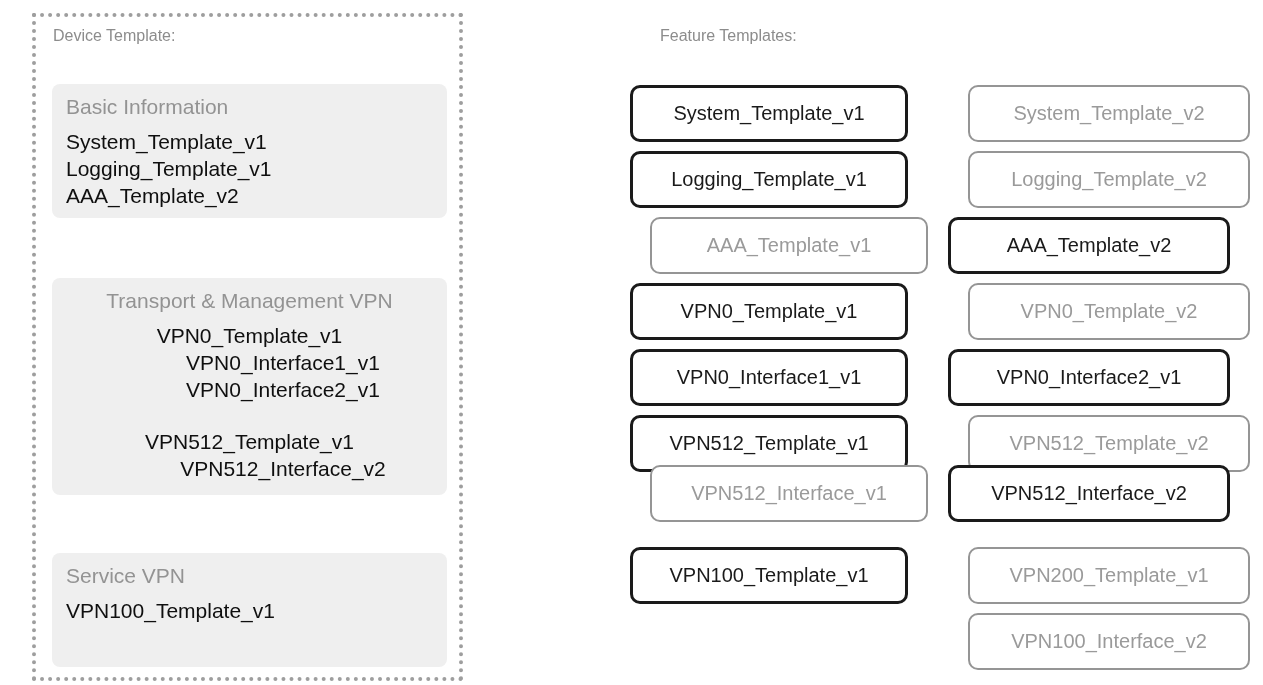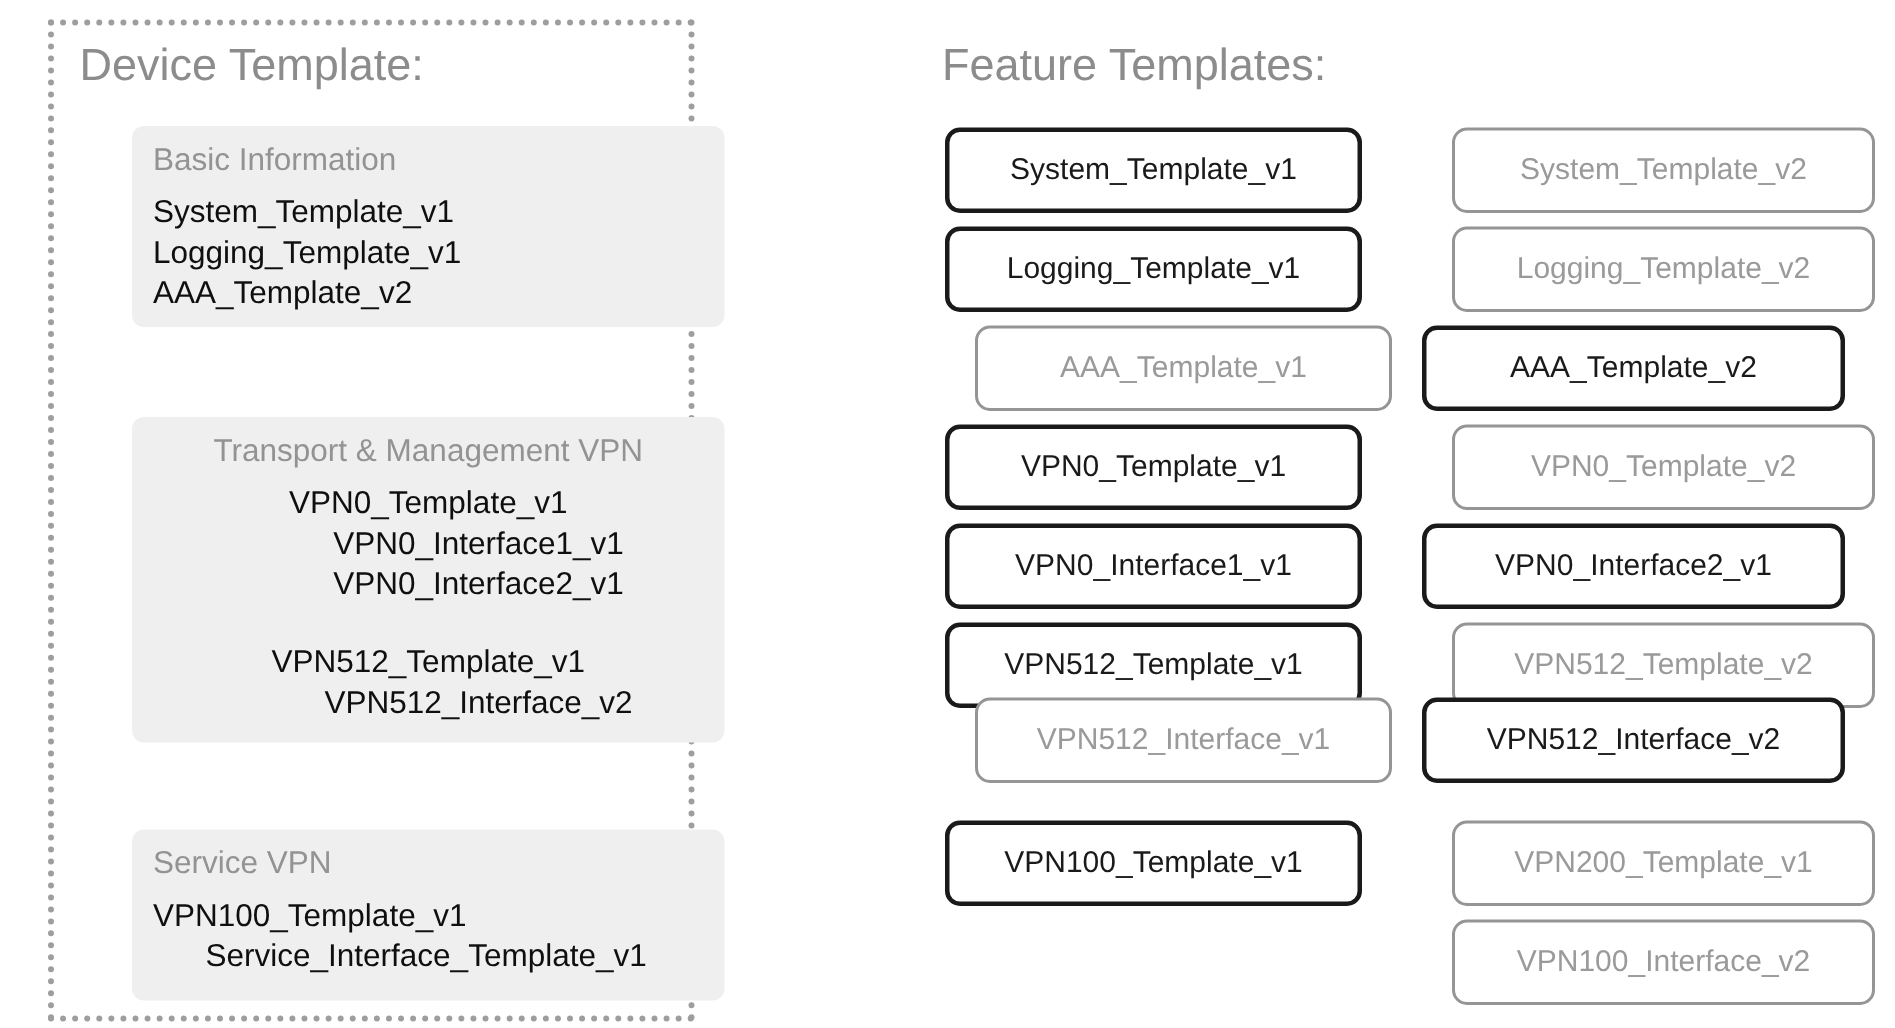--- a/index.html
+++ b/index.html
@@ -6,29 +6,29 @@
     --title-gray:#8c8c8c; --panel-bg:#efefef; --heading-gray:#939393;
     --ink:#1a1a1a; --muted-border:#959595; --muted-text:#9a9a9a;
     --dotted-border:#9e9e9e; --background:#ffffff;
   }
   html,body{margin:0;padding:0;background:var(--background);}
   .canvas{
     position:relative;width:1263px;height:685px;background:var(--background);
     font-family:"Liberation Sans","DejaVu Sans",sans-serif;overflow:hidden;
   }
   .frame-title{
-    position:absolute;font-size:30px;color:var(--title-gray);white-space:nowrap;
+    position:absolute;font-size:16px;color:var(--title-gray);white-space:nowrap;
   }
   .device-frame{
     position:absolute;left:32px;top:13px;width:431px;height:668px;
     border:4px dotted var(--dotted-border);box-sizing:border-box;
   }
   .group{
     position:absolute;left:52px;width:395px;background:var(--panel-bg);
-    border-radius:8px;box-sizing:border-box;padding:11px 14px;margin-left:36px;
+    border-radius:8px;box-sizing:border-box;padding:11px 14px;
   }
   .group-heading{font-size:21px;color:var(--heading-gray);margin-bottom:9px;white-space:nowrap;}
   .block{margin:0;}
   .block + .block{margin-top:25px;}
   .line{font-size:21px;line-height:27px;color:#0f0f0f;white-space:nowrap;}
   .ind-lg{padding-left:67px;}
   .ind-sm{padding-left:35px;}
   .fbox{
     position:absolute;height:57px;border-radius:10px;background:#fff;
     display:flex;align-items:center;justify-content:center;
@@ -69,25 +69,24 @@
     <div class="block">
       <div class="line">VPN512_Template_v1</div>
       <div class="line ind-lg">VPN512_Interface_v2</div>
     </div>
   </div>
 
   <div class="group" style="top:553px;height:114px;">
     <div class="group-heading">Service VPN</div>
     <div class="block">
       <div class="line">VPN100_Template_v1</div>
-      <div class="line ind-sm">Service_Interface_Template_v1</div>
     </div>
   </div>
 
-  <div class="frame-title" style="left:628px;top:27px;">Feature Templates:</div>
+  <div class="frame-title" style="left:660px;top:27px;">Feature Templates:</div>
 
   <div class="fbox col1 r0 selected">System_Template_v1</div>
   <div class="fbox col1 r1 selected">Logging_Template_v1</div>
   <div class="fbox col1 r2 muted">AAA_Template_v1</div>
   <div class="fbox col1 r3 selected">VPN0_Template_v1</div>
   <div class="fbox col1 r4 selected">VPN0_Interface1_v1</div>
   <div class="fbox col1 r5 selected">VPN512_Template_v1</div>
   <div class="fbox col1 r6 muted">VPN512_Interface_v1</div>
   <div class="fbox col1 r7 selected">VPN100_Template_v1</div>
 

